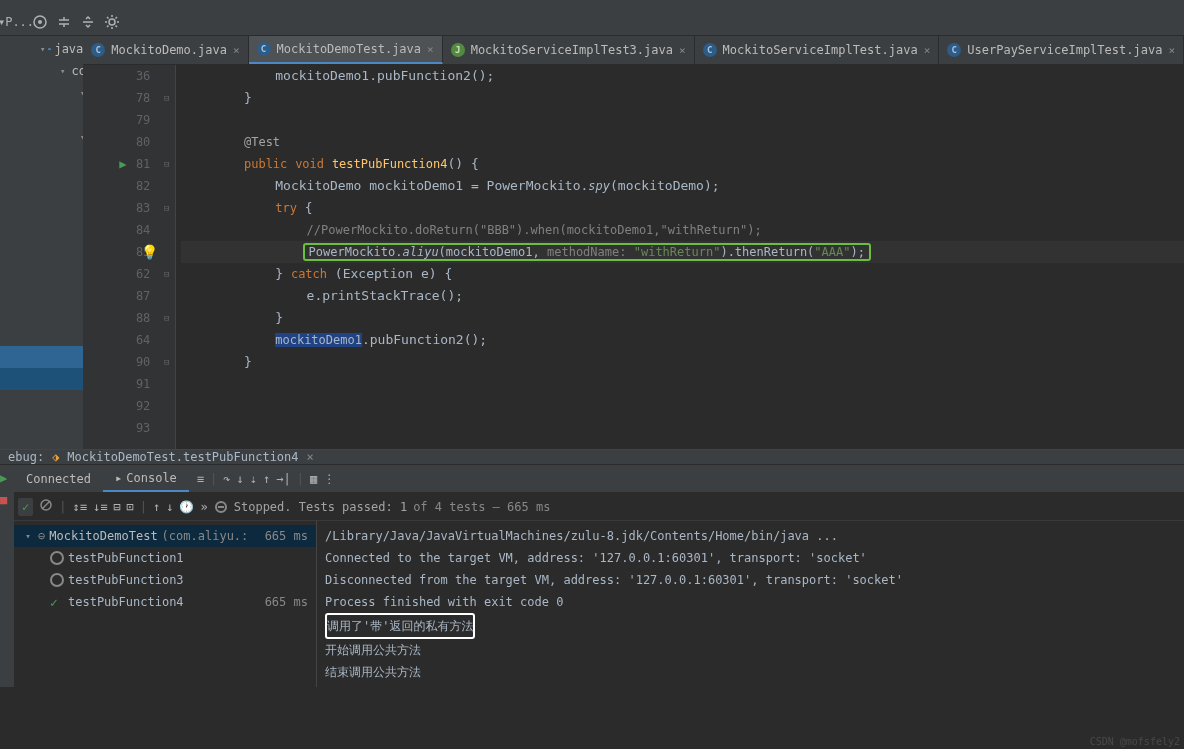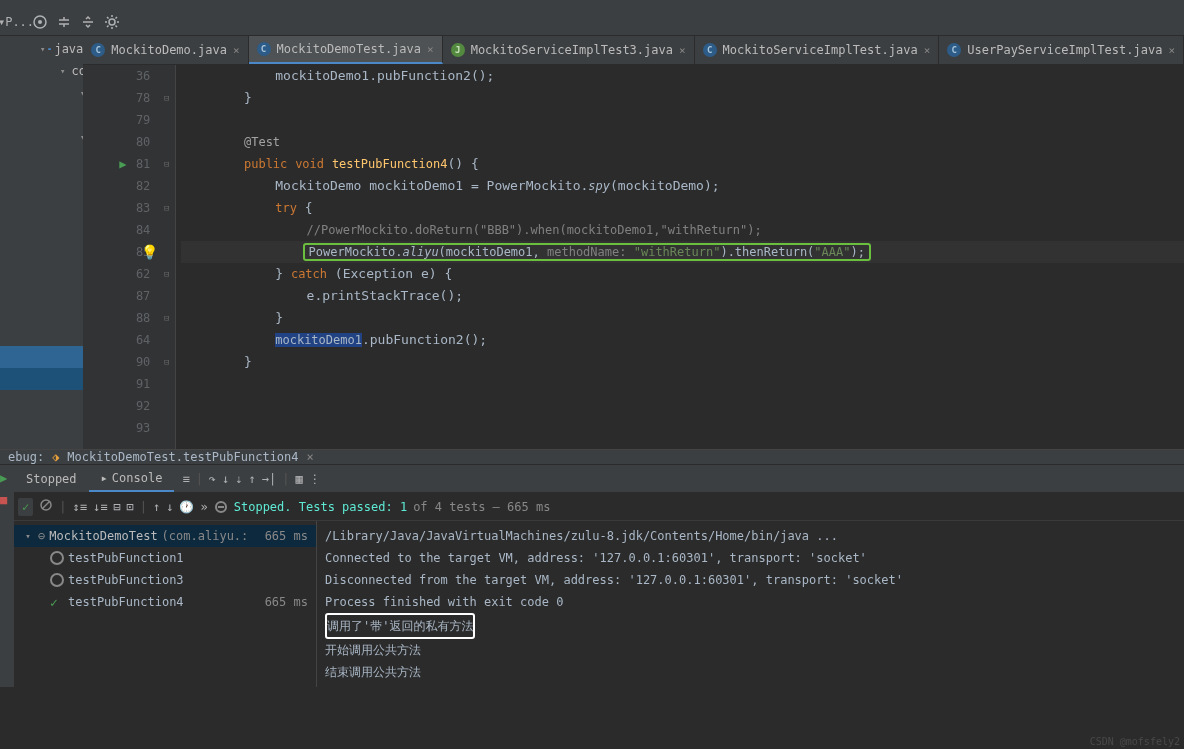--- a/index.html
+++ b/index.html
@@ -284,21 +284,21 @@
     <span style="color:#888">×</span>
   </div>
   <div style="display:flex;flex:1">
     <div class="debug-side">
       <span class="sicon green">▶</span>
       <span class="sicon" style="color:#c75450">■</span>
     </div>
     <div style="flex:1;display:flex;flex-direction:column">
       <div class="debug-tabs">
         <div class="dbg-tab">
-            <span>Stopped</span>
+            <span>Connected</span>
           </div>
         <div class="dbg-tab active">
           <span>▸</span>
           <span>Console</span>
         </div>
         <div class="debug-toolbar">
           <span class="ticon">≡</span>
           <span style="color:#555">|</span>
           <span class="ticon">↷</span>
           <span class="ticon">↓</span>
@@ -324,21 +324,21 @@
         <span style="color:#555">|</span>
         <span style="color:#afb1b3">↑</span>
         <span style="color:#afb1b3">↓</span>
         <span style="color:#afb1b3">🕐</span>
         <span style="color:#afb1b3">»</span>
         <span class="status-text">
           <svg width="14" height="14">
               <circle cx="7" cy="7" r="5" fill="none" stroke="#888" stroke-width="2"></circle>
               <line x1="4" y1="7" x2="10" y2="7" stroke="#888" stroke-width="2"></line>
             </svg>
-          <span style="color:#5eead4">Stopped. Tests passed: 1</span>
+          <span style="color:#a3a3a3">Stopped. Tests passed: 1</span>
             <span style="color:#888"> of 4 tests – 665 ms</span>
         </span>
       </div>
       <div class="debug-body">
         <div class="test-tree">
           <div class="test-row sel">
             <span class="chev">▾</span>
             <span style="color:#888">⊖</span>
             <span style="color:#bbb">MockitoDemoTest</span>
             <span style="color:#888">(com.aliyu.:</span>

